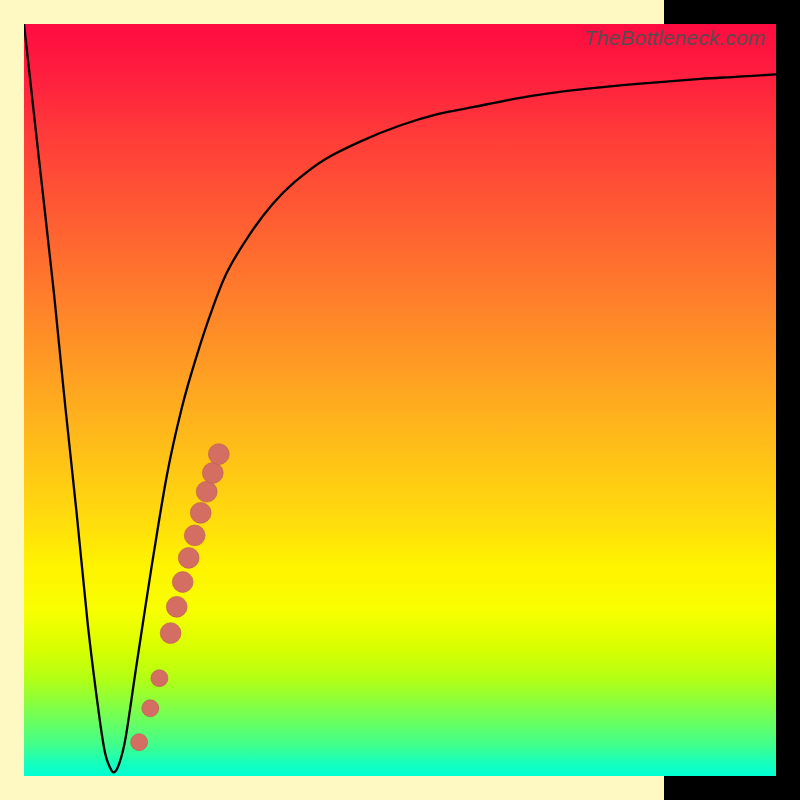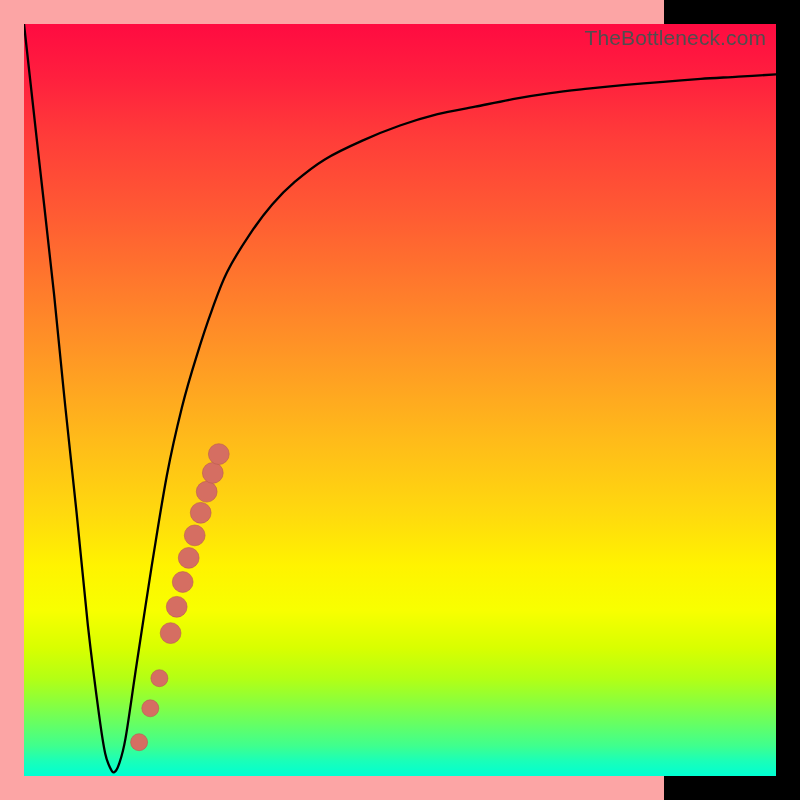--- a/index.html
+++ b/index.html
@@ -8,21 +8,22 @@
     width: 800px;
     height: 800px;
     overflow: hidden;
     background: #000;
     font-family: Arial, Helvetica, sans-serif;
   }
   .frame {
     position: relative;
     width: 664px;
     height: 800px;
-    background: #fca5a5;
+    background: #fef9c3;
+    font-style: italic;
   }
   .plot {
     position: absolute;
     left: 24px;
     top: 24px;
     width: 752px;
     height: 752px;
     overflow: hidden;
   }
   .gradient {

